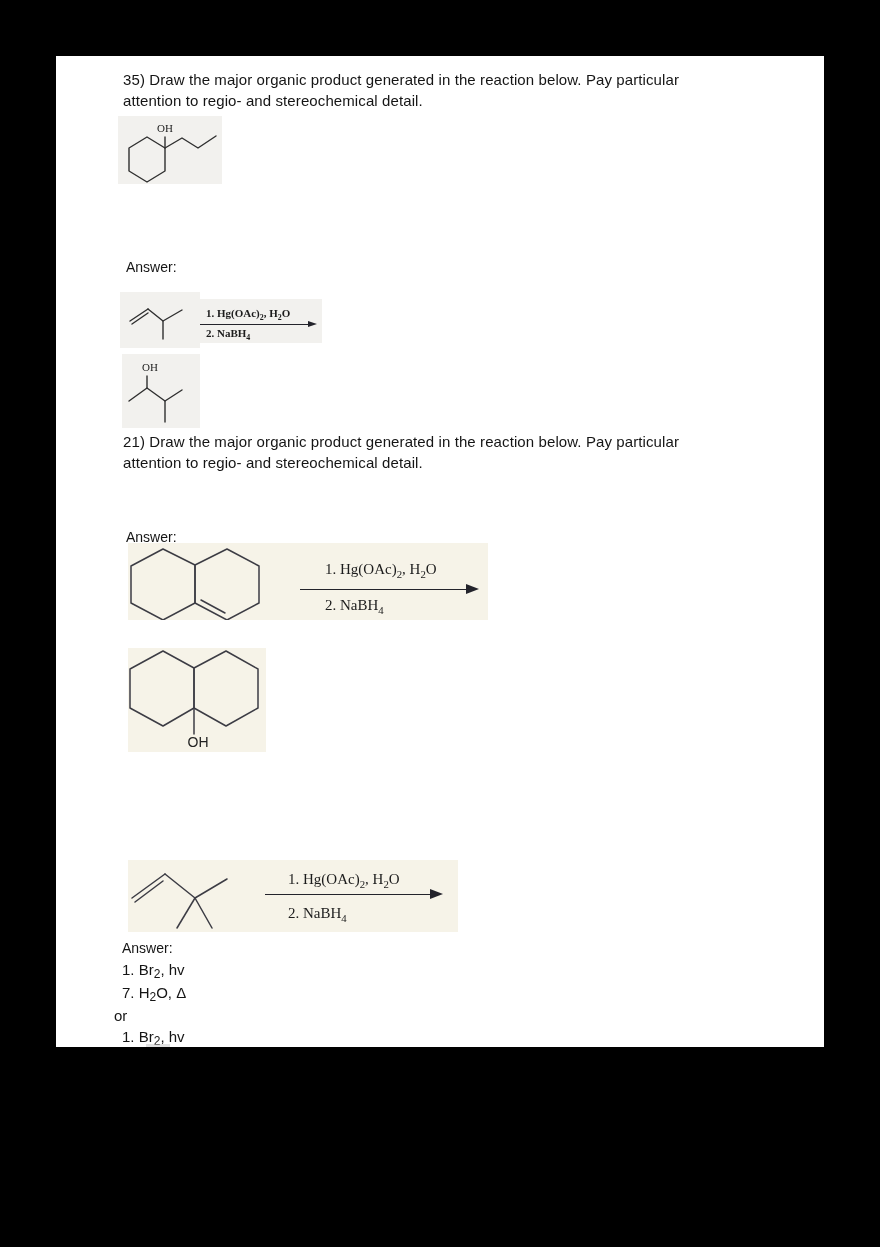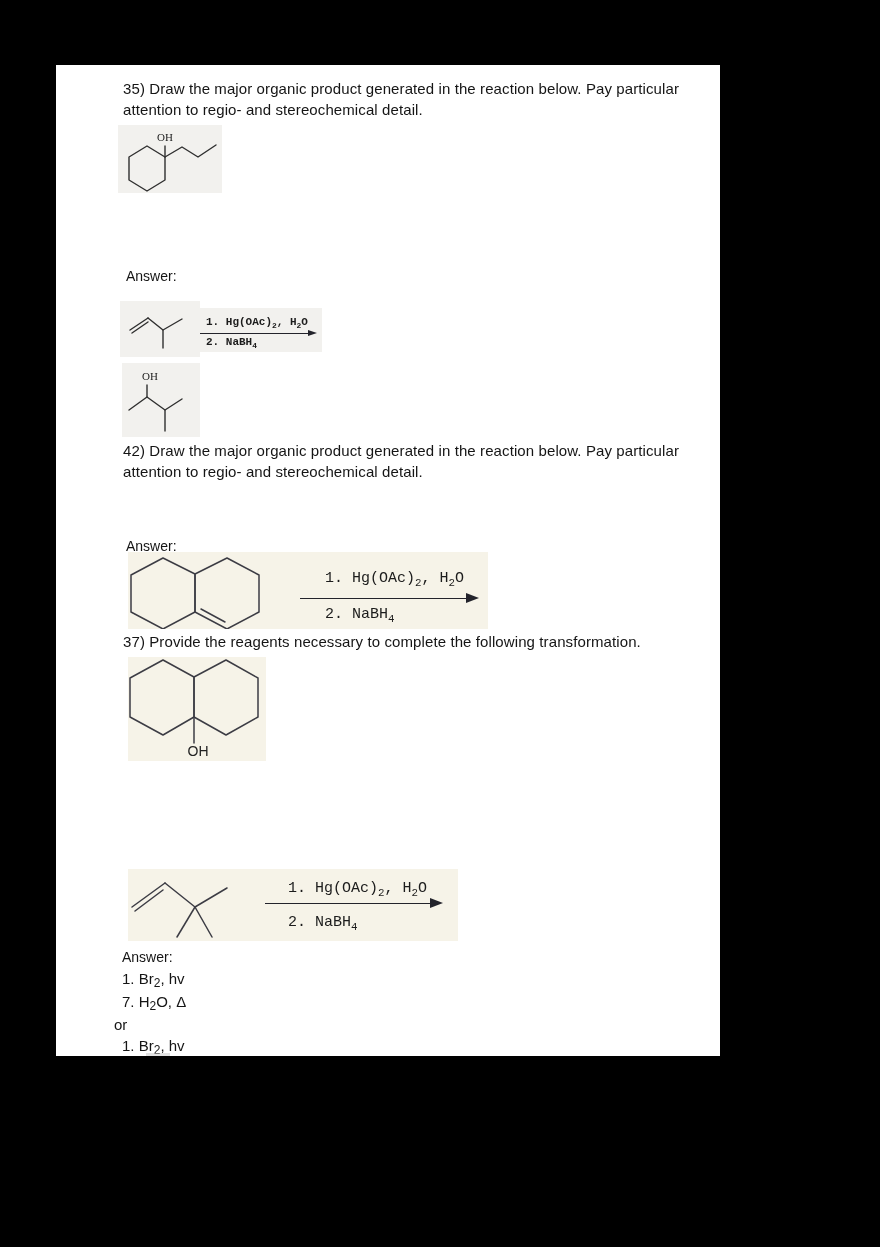--- a/index.html
+++ b/index.html
@@ -12,22 +12,22 @@
     --cream-line:#3c3c44;
   }
   html,body{margin:0;padding:0}
   body{
     width:880px;height:1247px;position:relative;
     background:var(--page-bg);
     font-family:"Liberation Sans",sans-serif;
     overflow:hidden;
   }
   .paper{
-    position:absolute;left:56px;top:56px;width:664px;height:991px;
-    background:var(--paper);overflow:hidden;margin-top:9px;
+    position:absolute;left:56px;top:56px;width:768px;height:991px;
+    background:var(--paper);overflow:hidden;
   }
   .prompt{
     position:absolute;font-size:15px;line-height:21px;color:var(--text);
     letter-spacing:.1px;white-space:nowrap;
   }
   .label{position:absolute;font-size:14px;color:var(--text);white-space:nowrap}
   .img-gray{position:absolute;background:var(--scheme-gray-bg)}
   .img-cream{position:absolute;background:var(--scheme-cream-bg)}
   svg.struct{display:block}
   svg.struct line, svg.struct polyline, svg.struct polygon{
@@ -35,21 +35,21 @@
     stroke-linecap:round;stroke-linejoin:round;
   }
   svg.struct.cream line, svg.struct.cream polyline, svg.struct.cream polygon{
     stroke:var(--cream-line);stroke-width:1.5;
   }
   svg.struct text{stroke:none;fill:#222}
   .oh-serif-sm{font-family:"Liberation Serif",serif;font-size:11px}
   .oh-sans{font-family:"Liberation Sans",sans-serif;font-size:14px;fill:#2a2a33}
   .reagent{
     position:absolute;color:#1c1c1c;white-space:nowrap;
-    font-family:Liberation Mono, monospace;
+    font-family:Liberation Serif, serif;
   }
   .reagent sub{font-size:.72em;line-height:0}
   .rg-lg{font-size:15px}
   .rg-sm{font-size:11px;font-weight:600}
   .arrow{position:absolute;height:0;border-top:1.6px solid #23232b}
   .arrow::after{
     content:"";position:absolute;right:-13px;top:-5.8px;width:0;height:0;
     border-left:13px solid #23232b;border-top:5px solid transparent;border-bottom:5px solid transparent;
   }
   .arrow.sm{border-top-width:1.3px}
@@ -100,42 +100,41 @@
   <div class="img-gray" style="left:66px;top:298px;width:78px;height:74px">
     <svg class="struct" width="78" height="74" viewBox="0 0 78 74">
       <text x="28" y="17" text-anchor="middle" class="oh-serif-sm">OH</text>
       <line x1="25" y1="22" x2="25" y2="34"></line>
       <polyline points="7,47 25,34 43,47 60,36"></polyline>
       <line x1="43" y1="47" x2="43" y2="68"></line>
     </svg>
   </div>
 
   <div class="prompt" style="left:67px;top:375px">
-    <span>42) Draw the major organic product generated in the reaction below. Pay particular</span><br>
+    <span>21) Draw the major organic product generated in the reaction below. Pay particular</span><br>
     <span>attention to regio- and stereochemical detail.</span>
   </div>
 
   <div class="label" style="left:70px;top:473px">Answer:</div>
 
   <div class="img-cream" style="left:72px;top:487px;width:360px;height:77px">
     <svg class="struct cream" width="140" height="77" viewBox="0 0 140 77" style="position:absolute;left:0;top:0">
       <polygon points="35,6 67,22 67,60 35,77 3,60 3,23"></polygon>
       <polygon points="99,6 131,23 131,60 99,77 67,60 67,22"></polygon>
       <line x1="73" y1="57" x2="97" y2="70"></line>
     </svg>
     <div class="reagent rg-lg" style="left:197px;top:18px">
       <span>1. Hg(OAc)</span><sub>2</sub><span>, H</span><sub>2</sub><span>O</span>
     </div>
     <div class="arrow" style="left:172px;top:46px;width:166px"></div>
     <div class="reagent rg-lg" style="left:197px;top:54px">
       <span>2. NaBH</span><sub>4</sub>
     </div>
   </div>
 
-  <div class="prompt" style="left:67px;top:566px">37) Provide the reagents necessary to complete the following transformation.</div>
 
   <div class="img-cream" style="left:72px;top:592px;width:138px;height:104px">
     <svg class="struct cream" width="138" height="104" viewBox="0 0 138 104">
       <polygon points="35,3 66,20 66,60 35,78 2,60 2,21"></polygon>
       <polygon points="98,3 130,21 130,60 98,78 66,60 66,20"></polygon>
       <line x1="66" y1="60" x2="66" y2="86"></line>
       <text x="70" y="99" text-anchor="middle" class="oh-sans">OH</text>
     </svg>
   </div>
 

